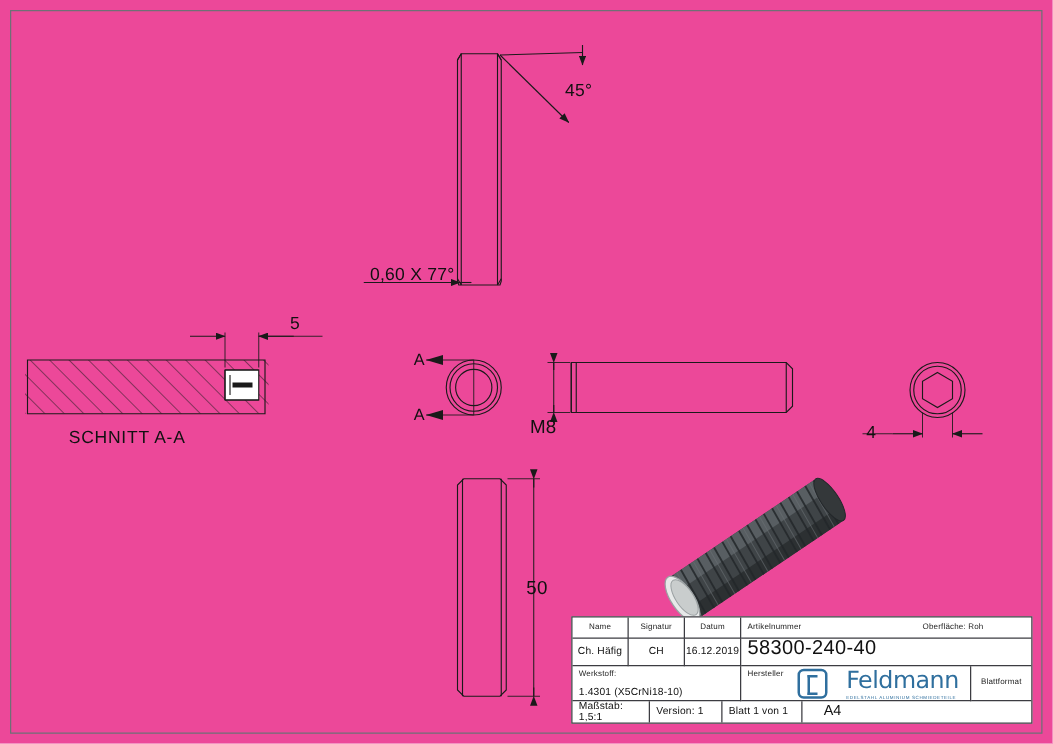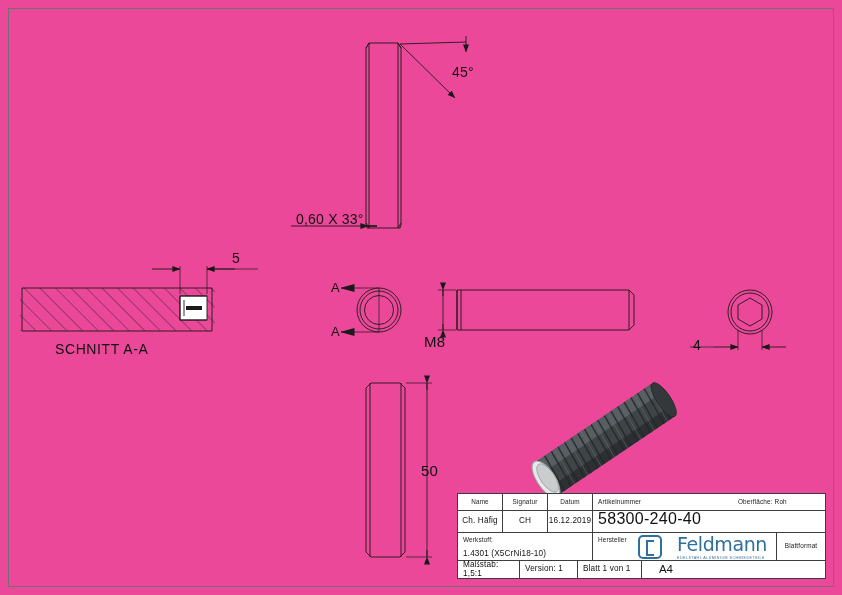--- a/index.html
+++ b/index.html
@@ -193,21 +193,21 @@
 
       <ellipse cx="-70" cy="0" rx="9" ry="21" fill="#e7e9e9" stroke="#9aa0a2" stroke-width="1"></ellipse>
       <ellipse cx="-68" cy="0" rx="7" ry="16.5" fill="#c9cdcd" stroke="#9aa0a2" stroke-width="0.8"></ellipse>
 
       <ellipse cx="72" cy="0" rx="7" ry="20" fill="#34383a" stroke="#23272a" stroke-width="0.8"></ellipse>
     </g>
   </svg>
 
   <div class="lbl" style="left:452px;top:64px;font-size:14px;">45°</div>
 
-  <div class="lbl" style="left:296px;top:211px;font-size:14px;">0,60 X 33°</div>
+  <div class="lbl" style="left:296px;top:211px;font-size:14px;">0,60 X 77°</div>
 
   <div class="lbl" style="left:232px;top:250px;font-size:14px;">5</div>
 
   <div class="lbl" style="left:55px;top:341px;font-size:14px;letter-spacing:.6px;">SCHNITT A-A</div>
 
   <div class="lbl" style="left:331px;top:280px;font-size:13px;">A</div>
   <div class="lbl" style="left:331px;top:324px;font-size:13px;">A</div>
 
   <div class="lbl" style="left:424px;top:301px;font-size:15px;margin-top:32px;">M8</div>
 

